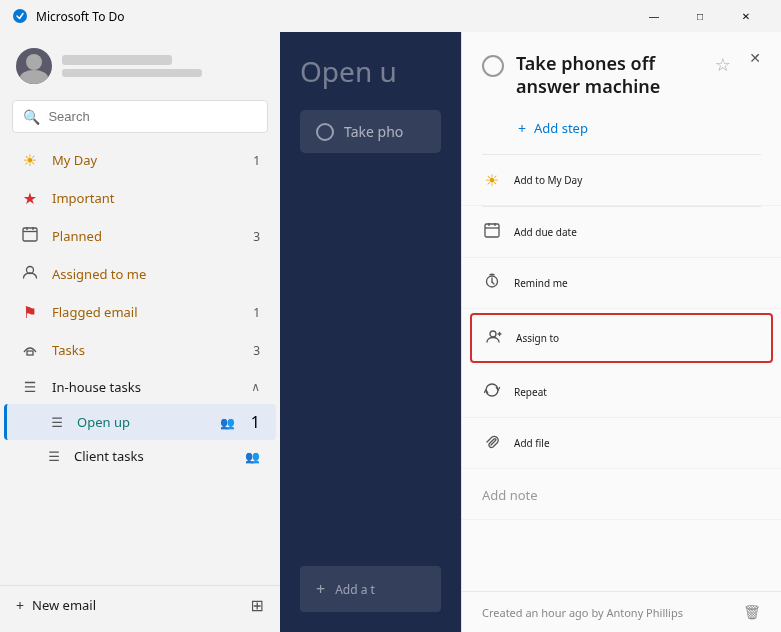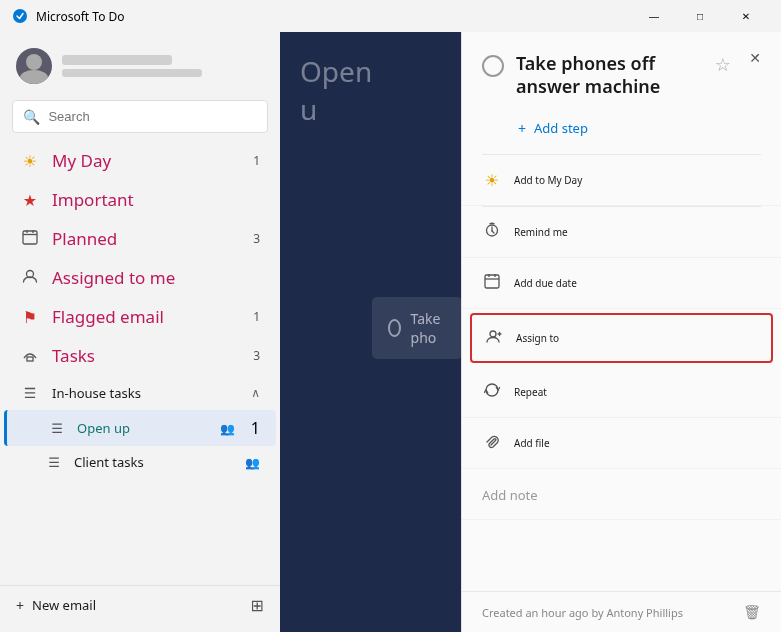--- a/index.html
+++ b/index.html
@@ -137,22 +137,22 @@
       display: flex;
       align-items: center;
       padding: 8px 16px;
       gap: 12px;
       cursor: pointer;
       border-radius: 4px;
       margin: 0 4px;
       position: relative;
     }
     .nav-item .nav-label {
-      font-size: 17px;
-      color: #be185d;
+      font-size: 13px;
+      color: #a16207;
       flex: 1;
     }
     .nav-item .nav-count {
       font-size: 12px;
       color: #555;
     }
     .nav-icon {
       font-size: 16px;
       width: 20px;
       text-align: center;
@@ -203,21 +203,21 @@
       font-size: 13px;
       color: #1a1a1a;
       flex: 1;
     }
 
     
     .middle-panel {
       flex: 1;
       background: #1e2a4a;
       display: flex;
-      flex-direction: row;
+      flex-direction: column;
       align-items: center;
       padding: 20px;
       position: relative;
       overflow: hidden;
     }
     .middle-panel-title {
       font-size: 28px;
       color: rgba(255,255,255,0.4);
       align-self: flex-start;
       margin-bottom: 20px;
@@ -570,41 +570,41 @@
     <div class="detail-option">
       <span class="detail-option-icon" style="color:#e8a000;">☀</span>
       <span class="detail-option-label">Add to My Day</span>
     </div>
 
     <div class="detail-divider"></div>
 
     <div class="detail-option">
       <span class="detail-option-icon">
         <svg width="16" height="16" viewBox="0 0 16 16" fill="none">
+          <rect x="1" y="2" width="14" height="13" rx="1.5" stroke="#555" stroke-width="1.3"></rect>
+          <line x1="1" y1="6" x2="15" y2="6" stroke="#555" stroke-width="1.3"></line>
+          <line x1="5" y1="1" x2="5" y2="4" stroke="#555" stroke-width="1.3"></line>
+          <line x1="11" y1="1" x2="11" y2="4" stroke="#555" stroke-width="1.3"></line>
+        </svg>
+      </span>
+      <span class="detail-option-label">Add due date</span>
+    </div>
+
+    <div class="detail-option">
+      <span class="detail-option-icon">
+        <svg width="16" height="16" viewBox="0 0 16 16" fill="none">
           <circle cx="8" cy="8.5" r="5.5" stroke="#555" stroke-width="1.3"></circle>
           <path d="M5.5 2 Q8 0.5 10.5 2" stroke="#555" stroke-width="1.3" fill="none"></path>
           <line x1="8" y1="5" x2="8" y2="9" stroke="#555" stroke-width="1.3" stroke-linecap="round"></line>
           <line x1="8" y1="9" x2="10" y2="11" stroke="#555" stroke-width="1.3" stroke-linecap="round"></line>
         </svg>
       </span>
       <span class="detail-option-label">Remind me</span>
     </div>
 
-    <div class="detail-option">
-      <span class="detail-option-icon">
-        <svg width="16" height="16" viewBox="0 0 16 16" fill="none">
-          <rect x="1" y="2" width="14" height="13" rx="1.5" stroke="#555" stroke-width="1.3"></rect>
-          <line x1="1" y1="6" x2="15" y2="6" stroke="#555" stroke-width="1.3"></line>
-          <line x1="5" y1="1" x2="5" y2="4" stroke="#555" stroke-width="1.3"></line>
-          <line x1="11" y1="1" x2="11" y2="4" stroke="#555" stroke-width="1.3"></line>
-        </svg>
-      </span>
-      <span class="detail-option-label">Add due date</span>
-    </div>
-
     <div class="detail-option highlighted">
       <span class="detail-option-icon">
         <svg width="16" height="16" viewBox="0 0 16 16" fill="none">
           <circle cx="7" cy="6" r="3" stroke="#555" stroke-width="1.3"></circle>
           <path d="M1 14c0-2.5 2.7-4.5 6-4.5s6 2 6 4.5" stroke="#555" stroke-width="1.3" stroke-linecap="round"></path>
           <line x1="12" y1="6" x2="15" y2="6" stroke="#555" stroke-width="1.3" stroke-linecap="round"></line>
           <line x1="13.5" y1="4.5" x2="13.5" y2="7.5" stroke="#555" stroke-width="1.3" stroke-linecap="round"></line>
         </svg>
       </span>
       <span class="detail-option-label">Assign to</span>

